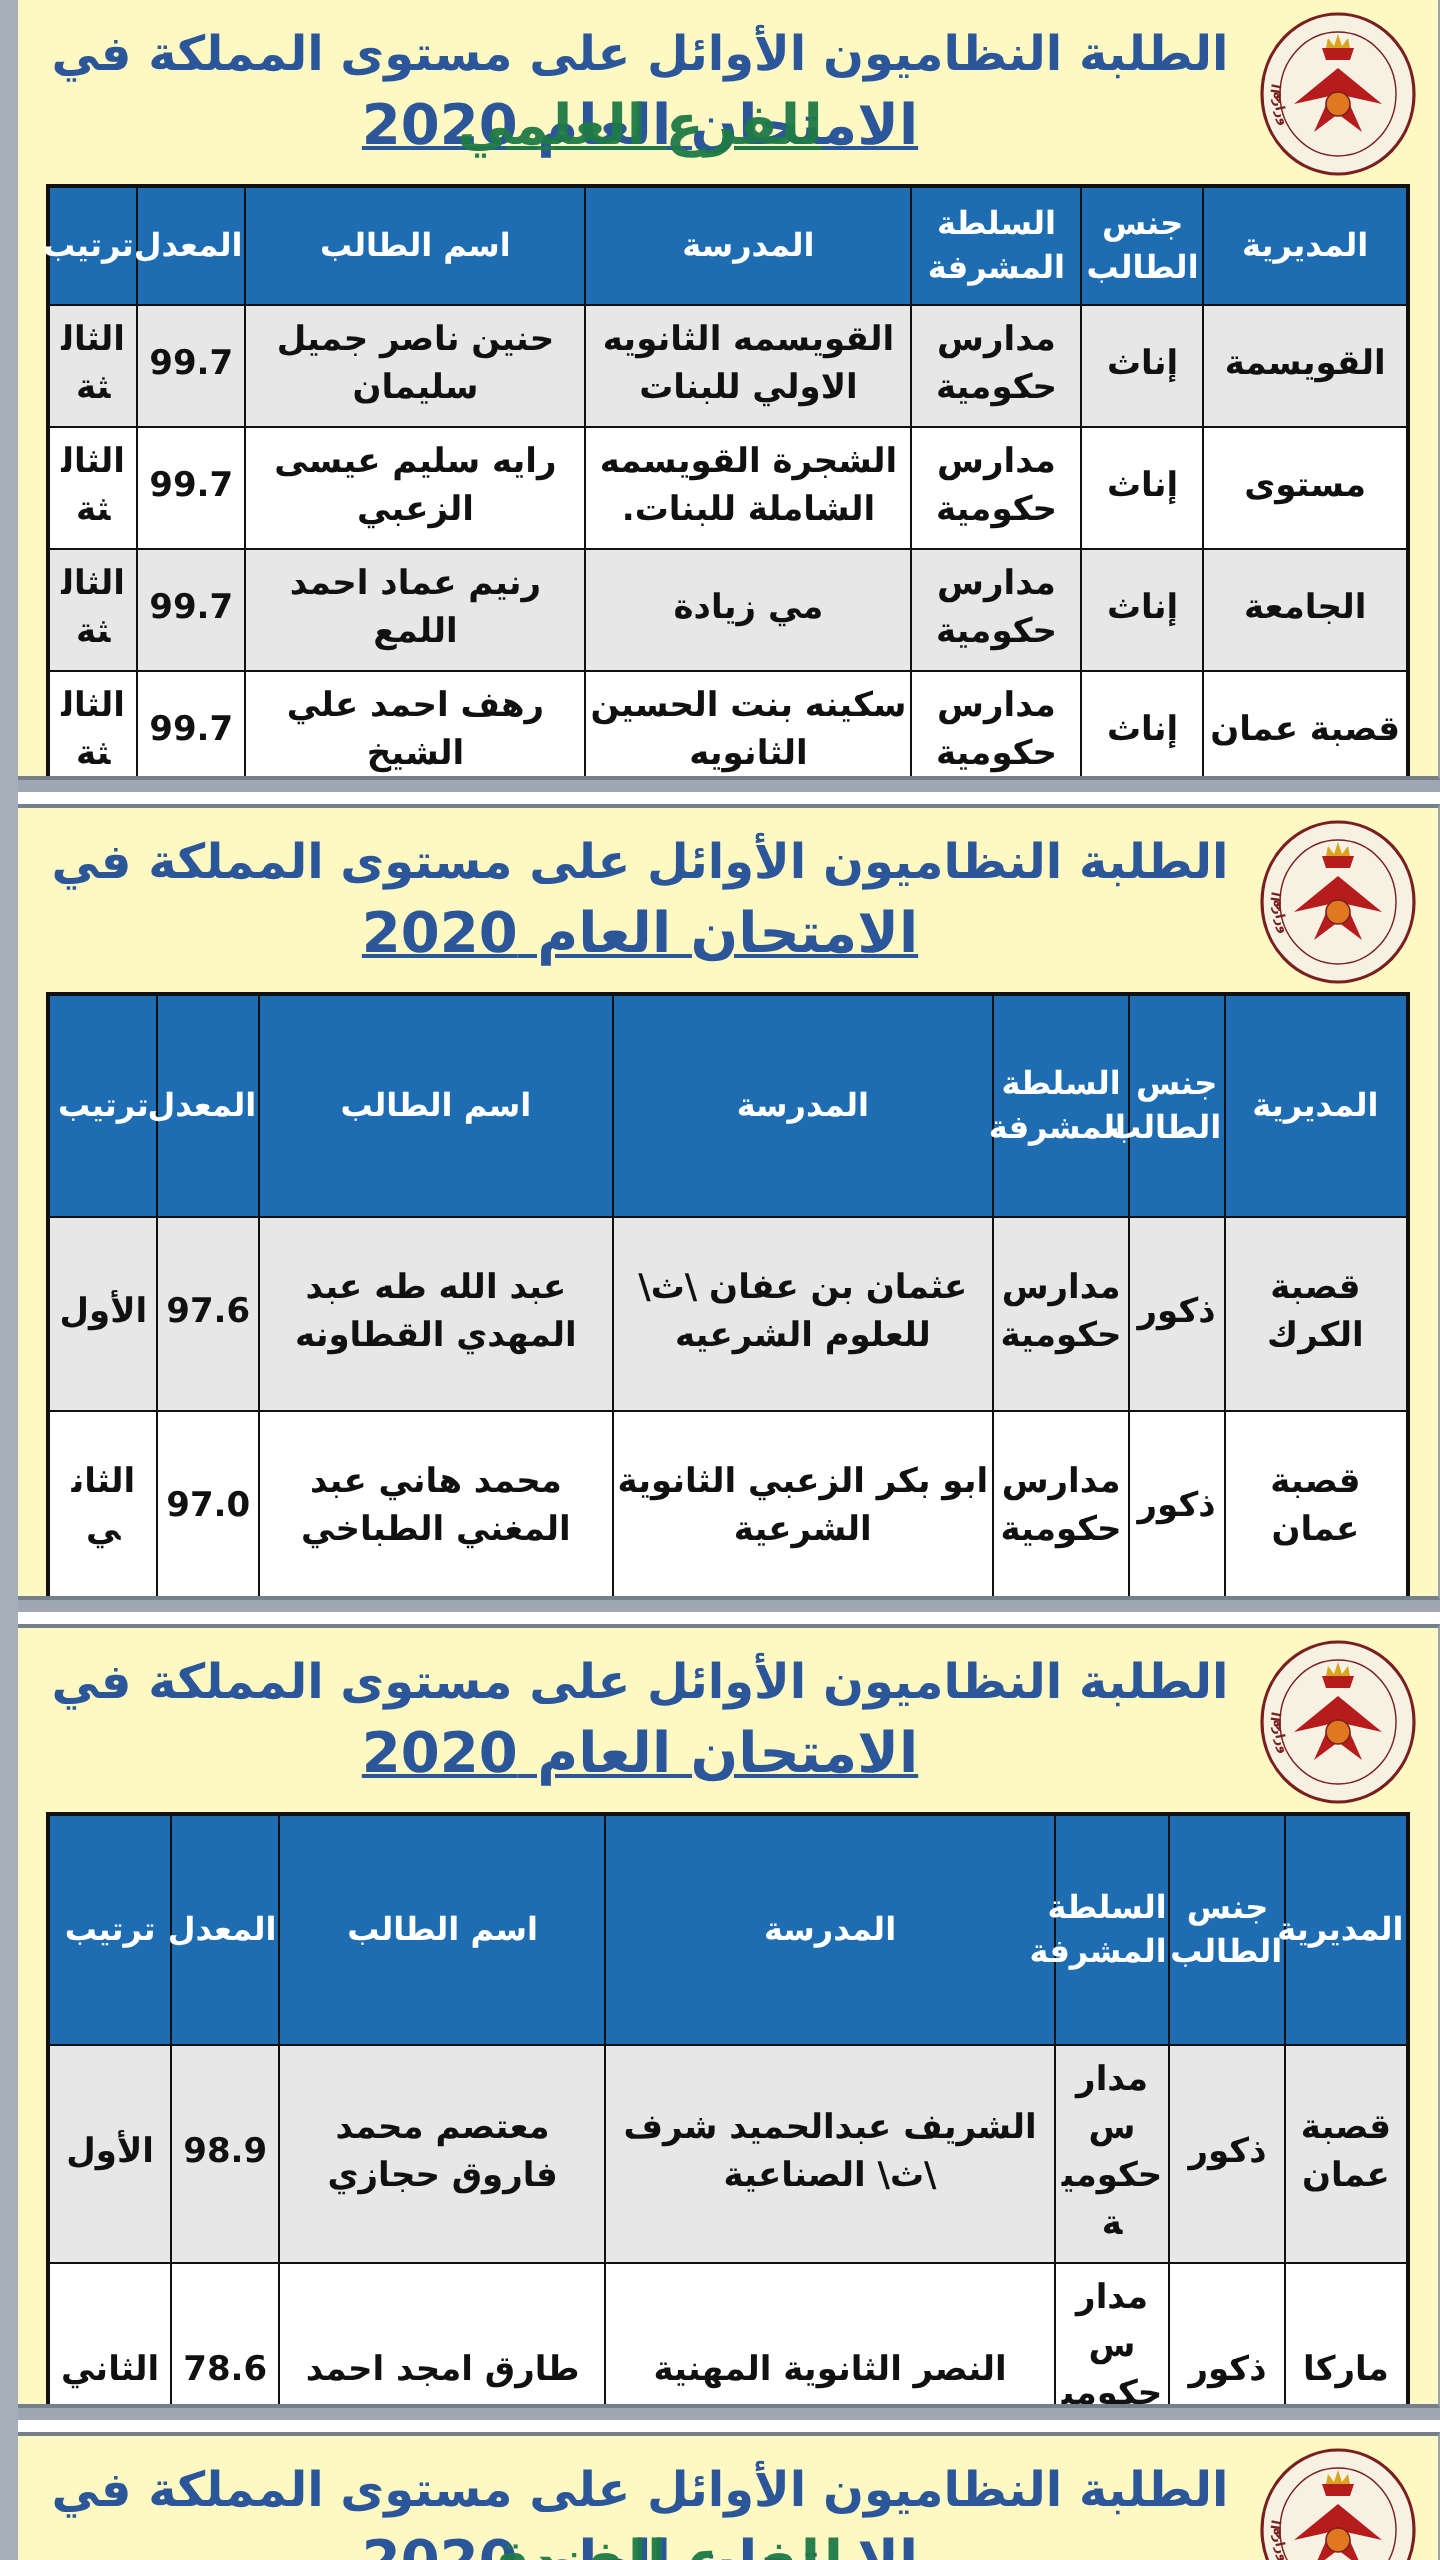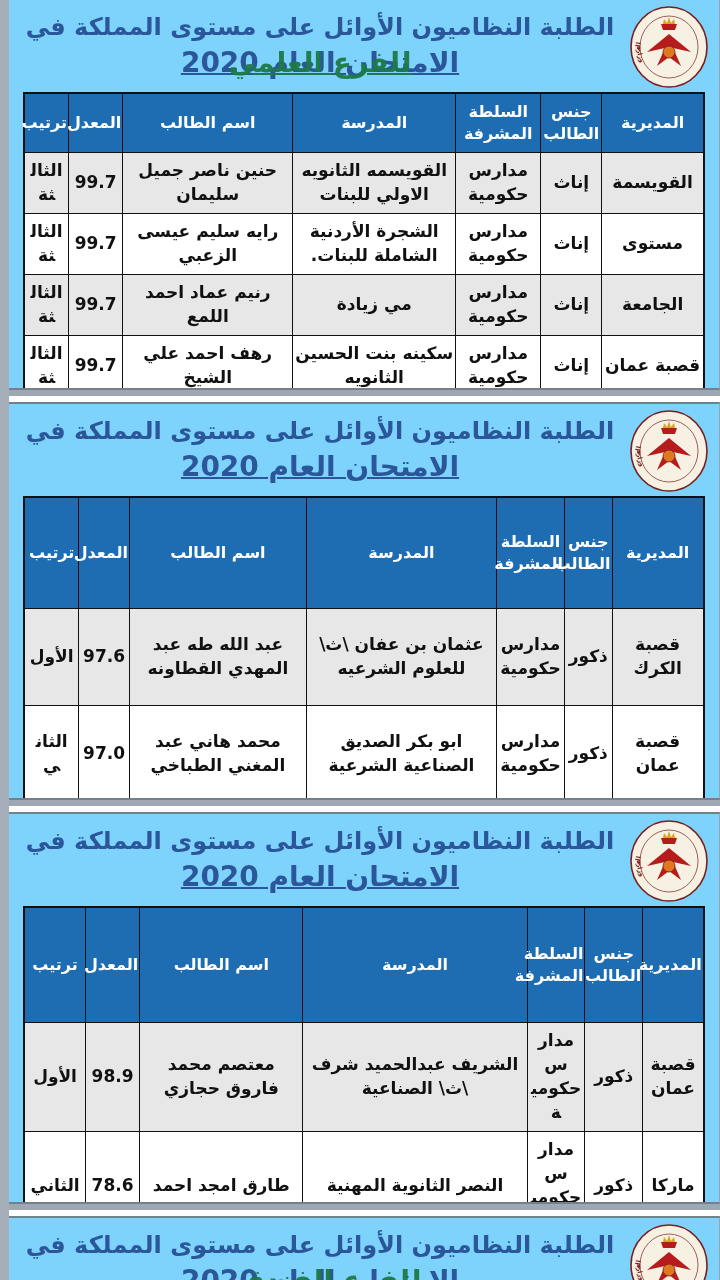--- a/index.html
+++ b/index.html
@@ -3,21 +3,21 @@
 <meta charset="utf-8">
 <style>
   html,body{margin:0;padding:0;}
   body{
     width:720px;height:1280px;overflow:hidden;background:#ffffff;
     font-family:"DejaVu Sans",sans-serif;position:relative;
   }
   .left-strip{position:absolute;left:0;top:0;width:9px;height:1280px;background:#a5aeb9;z-index:5;}
   .page{margin-left:9px;margin-right:0;}
   .slide{
-    position:relative;background:#7dd3fc;overflow:hidden;
+    position:relative;background:#fef9c3;overflow:hidden;
     border:2px solid #75808c;border-left:none;border-right:1px solid #9aa3ad;
     box-sizing:border-box;
   }
   .s1{height:390px;border-top:none;}
   .s2{height:398px;}
   .s3{height:392px;}
   .s4{height:66px;border-bottom:none;}
   .slide-gap{height:12px;background:linear-gradient(#9fa8b2 0 52%,#ffffff 52%);}
   .slide-head{display:flex;align-items:flex-start;padding:4px 6px 0 6px;}
   .logo-wrap{width:88px;flex:0 0 88px;display:flex;justify-content:center;}
@@ -119,21 +119,21 @@
             <td>مدارس حكومية</td>
             <td>القويسمه الثانويه الاولي للبنات</td>
             <td>حنين ناصر جميل سليمان</td>
             <td>99.7</td>
             <td>الثالثة</td>
           </tr>
           <tr>
             <td>مستوى</td>
             <td>إناث</td>
             <td>مدارس حكومية</td>
-            <td>الشجرة الأردنية الشاملة للبنات.</td>
+            <td>الشجرة القويسمه الشاملة للبنات.</td>
             <td>رايه سليم عيسى الزعبي</td>
             <td>99.7</td>
             <td>الثالثة</td>
           </tr>
           <tr>
             <td>الجامعة</td>
             <td>إناث</td>
             <td>مدارس حكومية</td>
             <td>مي زيادة</td>
             <td>رنيم عماد احمد اللمع</td>
@@ -211,21 +211,21 @@
             <td>مدارس حكومية</td>
             <td>عثمان بن عفان \ث\ للعلوم الشرعيه</td>
             <td>عبد الله طه عبد المهدي القطاونه</td>
             <td>97.6</td>
             <td>الأول</td>
           </tr>
           <tr>
             <td>قصبة عمان</td>
             <td>ذكور</td>
             <td>مدارس حكومية</td>
-            <td>ابو بكر الصديق الصناعية الشرعية</td>
+            <td>ابو بكر الزعبي الثانوية الشرعية</td>
             <td>محمد هاني عبد المغني الطباخي</td>
             <td>97.0</td>
             <td>الثاني</td>
           </tr>
         </tbody>
     </table>
   </section>
   <div class="slide-gap"></div>
 
   <section class="slide s3">

